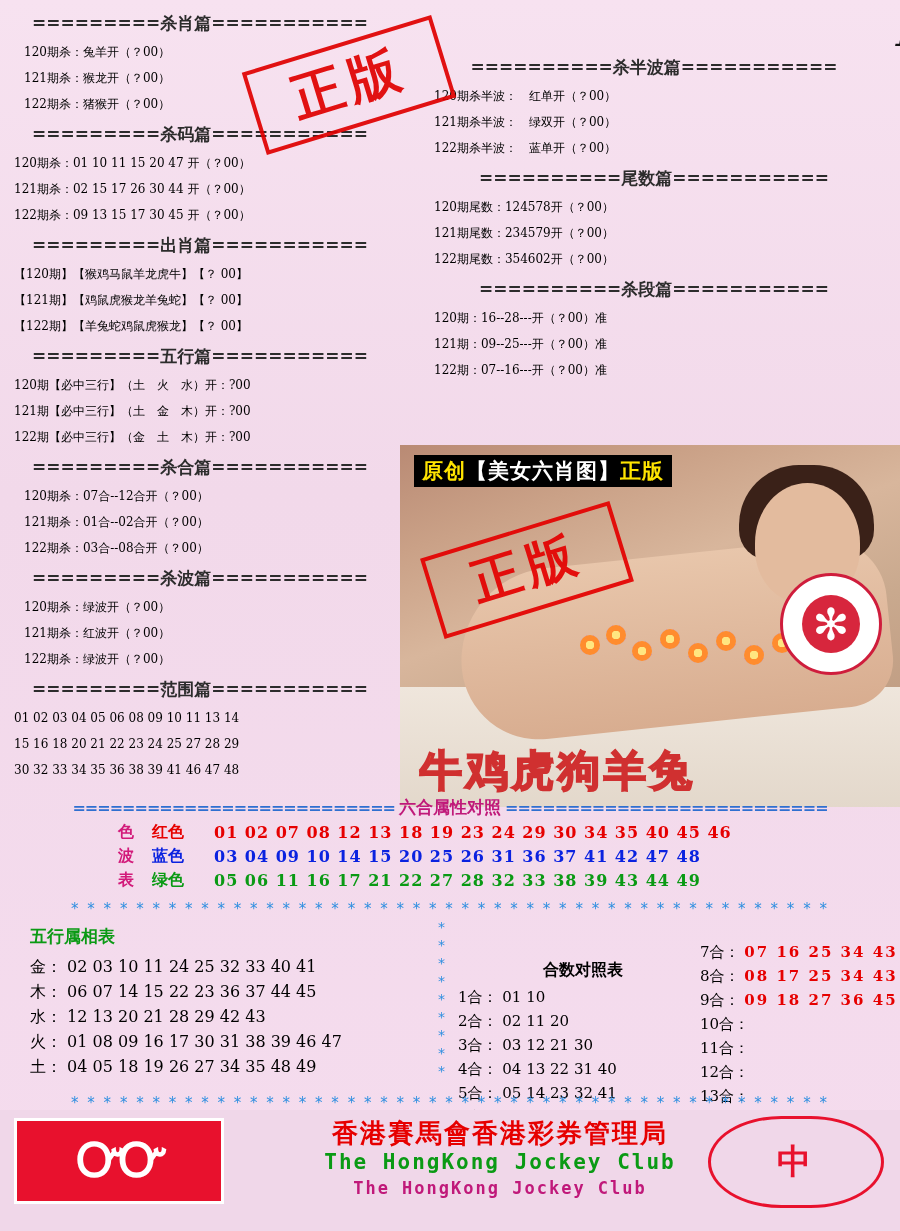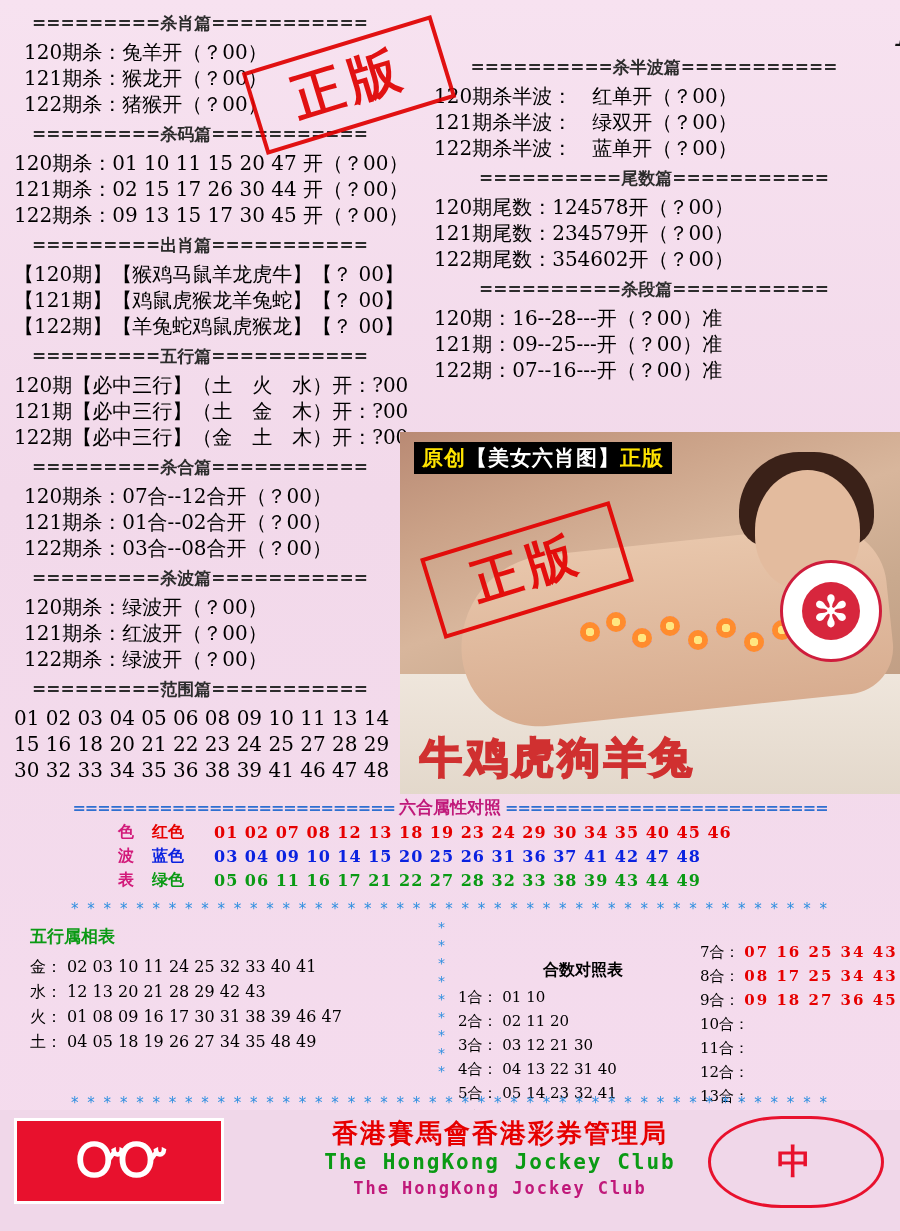--- a/index.html
+++ b/index.html
@@ -23,21 +23,21 @@
     font-weight:bold;
     font-size:17px;
     color:#2c2c2c;
     letter-spacing:0px;
     margin:6px 0 4px 0;
     font-family:"DejaVu Sans","Liberation Sans",sans-serif;
     white-space:nowrap;
     overflow:hidden;
   }
   .row{
-    font-size:20px;
+    font-size:12px;
     line-height:26px;
     white-space:nowrap;
     font-family:"DejaVu Serif","Liberation Serif",serif;
   }
   .left-rows{padding-left:14px;}
   .left-rows.indent{padding-left:24px;}
   .right-rows{padding-left:14px;}
   .right-rows.ind{padding-left:26px;}
 
   .b-letter{
@@ -57,21 +57,21 @@
     text-align:center;
     transform:rotate(-17deg);
     background:transparent;
     opacity:.92;
   }
   .stamp1{left:250px;top:42px;width:190px;height:78px;font-size:52px;line-height:74px;}
   .stamp2{left:428px;top:528px;width:190px;height:76px;font-size:50px;line-height:72px;border-color:#e40000;color:#e40000;}
 
   
   .photo{
-    position:absolute;left:400px;top:432px;width:500px;height:362px;
+    position:absolute;left:400px;top:445px;width:500px;height:362px;
     background:linear-gradient(160deg,#b98a74 0%,#caa187 20%,#d8b69c 40%,#c9a98e 60%,#b9937a 100%);
     overflow:hidden;
   }
   .photo .bed{
     position:absolute;left:0;bottom:0;width:100%;height:120px;
     background:linear-gradient(180deg,#efe6dc,#e3d8cb);
   }
   .photo .body{
     position:absolute;left:60px;top:110px;width:430px;height:170px;
     background:linear-gradient(180deg,#e8c6ab,#d8ad90);
@@ -328,20 +328,24 @@
 
   <div class="starline" style="top:900px">* * * * * * * * * * * * * * * * * * * * * * * * * * * * * * * * * * * * * * * * * * * * * * *</div>
 
   <div class="bottom-left">
     <div class="bl-title">五行属相表</div>
     <div class="bl-row">
       <span>金：</span>
       <span>02 03 10 11 24 25 32 33 40 41</span>
     </div>
     <div class="bl-row">
+      <span>木：</span>
+      <span>06 07 14 15 22 23 36 37 44 45</span>
+    </div>
+    <div class="bl-row">
       <span>水：</span>
       <span>12 13 20 21 28 29 42 43</span>
     </div>
     <div class="bl-row">
       <span>火：</span>
       <span>01 08 09 16 17 30 31 38 39 46 47</span>
     </div>
     <div class="bl-row">
       <span>土：</span>
       <span>04 05 18 19 26 27 34 35 48 49</span>

